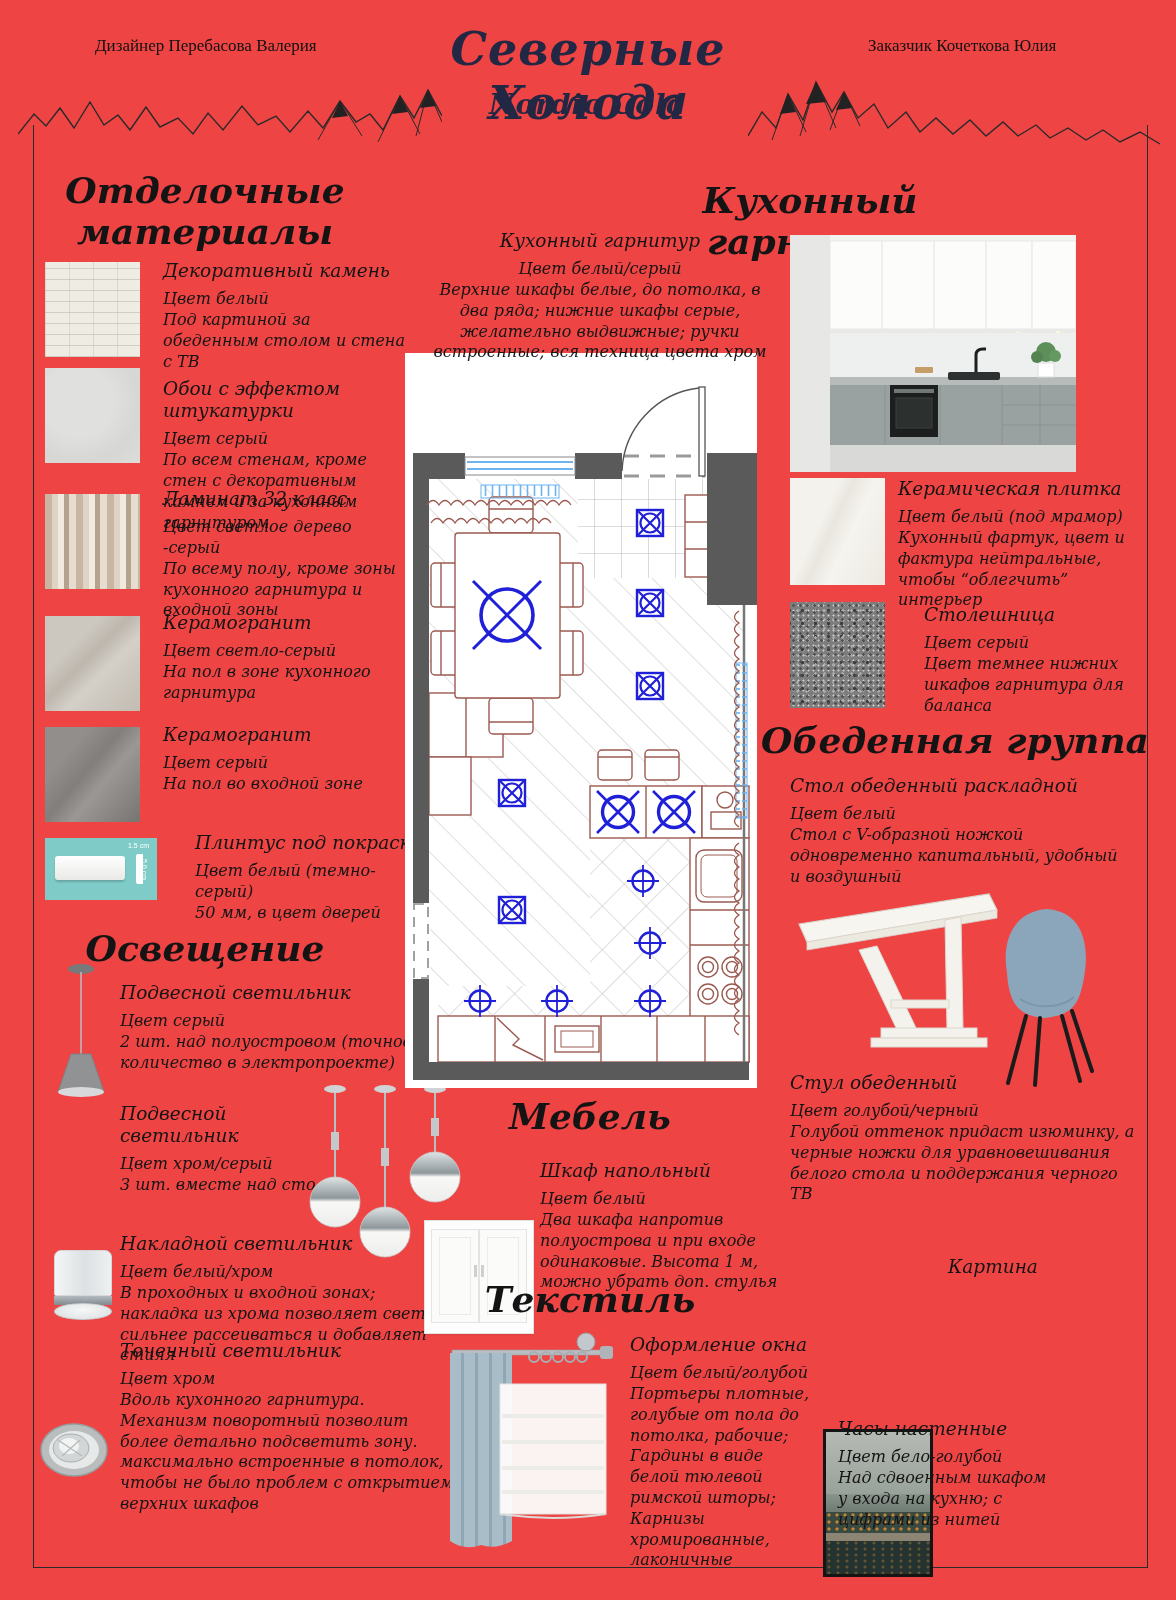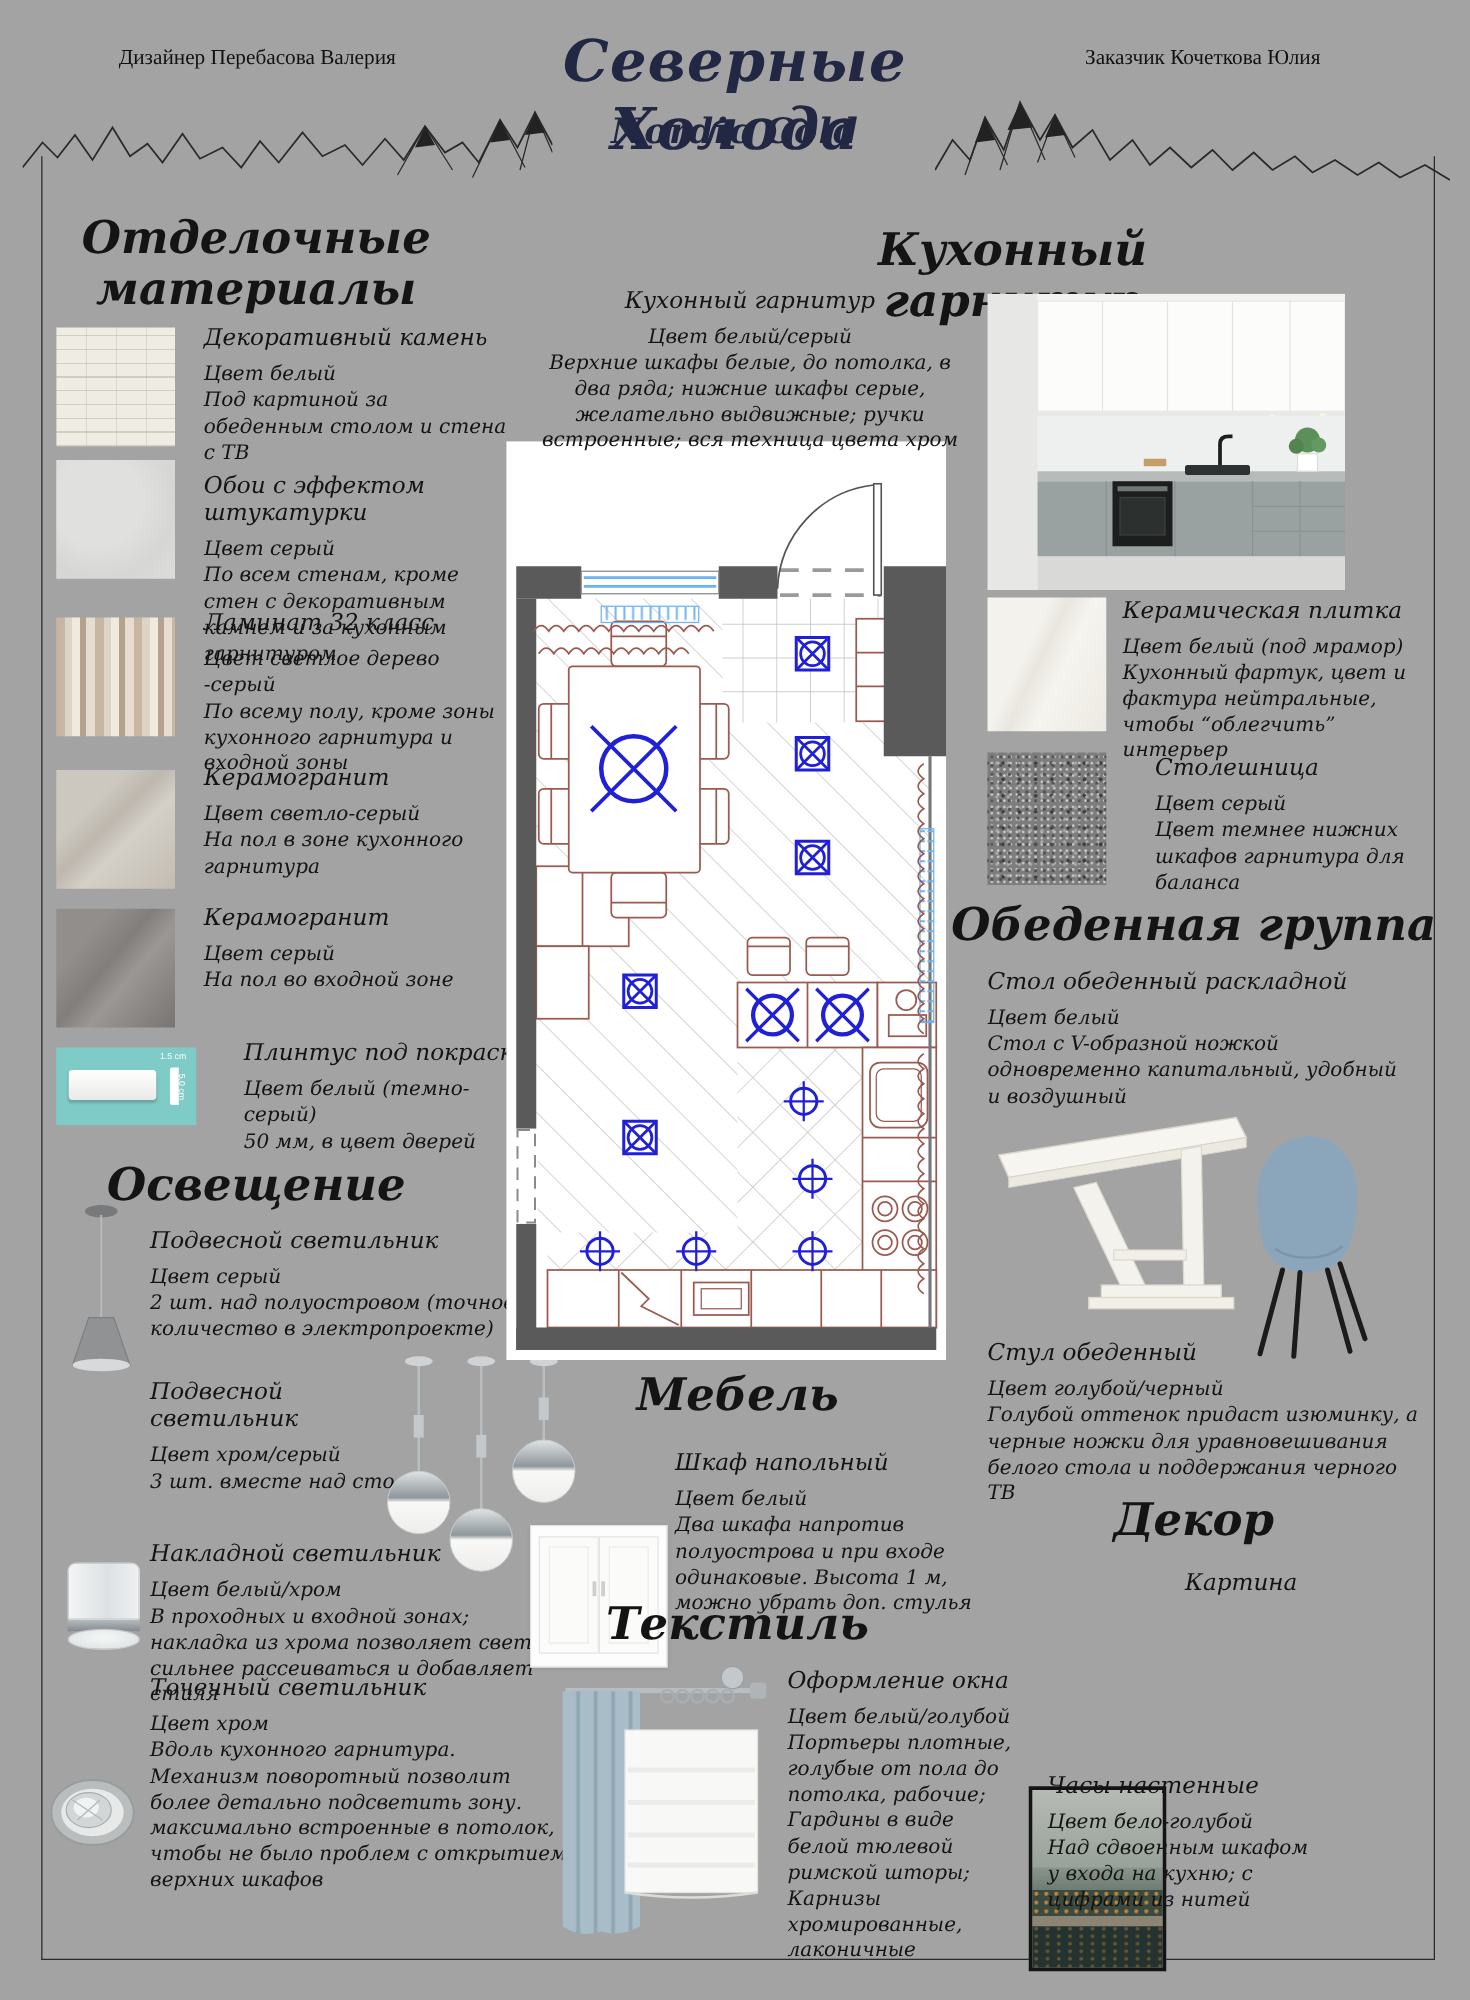--- a/index.html
+++ b/index.html
@@ -1,16 +1,16 @@
 <!DOCTYPE html>
 <html><head>
 <meta charset="utf-8">
 <style>
   html,body{margin:0;padding:0;background:#fff;}
-  .page{position:relative;width:1176px;height:1600px;background:#a3a3a3;overflow:hidden;
+  .page{position:relative;width:1176px;height:1600px;background:#ef4444;overflow:hidden;
         font-family:"DejaVu Serif",serif;font-style:italic;color:#141414;}
   .abs{position:absolute;}
   
   .hname{font-size:17px;font-style:normal;font-family:"Liberation Serif",serif;color:#111;}
   .title{font-weight:bold;color:#222744;text-align:center;letter-spacing:1px;}
   .title-ru{font-size:46px;}
   .title-en{font-size:28px;}
   .frame{border-left:1.6px solid #2b2b2b;border-right:1.6px solid #2b2b2b;border-bottom:1.6px solid #2b2b2b;}
   
   .sec-h{font-size:36px;font-weight:bold;text-align:center;line-height:1.15;}
@@ -484,21 +484,20 @@
         <line x1="64" y1="166" x2="166" y2="166"></line>
     </g>
     <path d="M62,188 q53,8 106,0" fill="none" stroke="#dcdcd8" stroke-width="2"></path>
   </svg>
   <div class="abs" style="left:630px;top:1334px;width:185px;">
     <div class="t-title">Оформление окна</div>
     <div class="t-color">Цвет белый/голубой</div>
     <div class="t-desc">Портьеры плотные, голубые от пола до потолка, рабочие; Гардины в виде белой тюлевой римской шторы; Карнизы хромированные, лаконичные</div>
   </div>
 
-  <div class="abs sec-h" style="left:760px;top:1196px;width:390px;">Декор</div>
   <div class="abs art" style="left:823px;top:1253px;">
     <div class="sky"></div>
       <div class="mnt"></div>
     <div class="trees"></div>
       <div class="shore"></div>
     <div class="water"></div>
   </div>
   <div class="abs" style="left:948px;top:1256px;width:185px;">
     <div class="t-title">Картина</div>
   </div>

